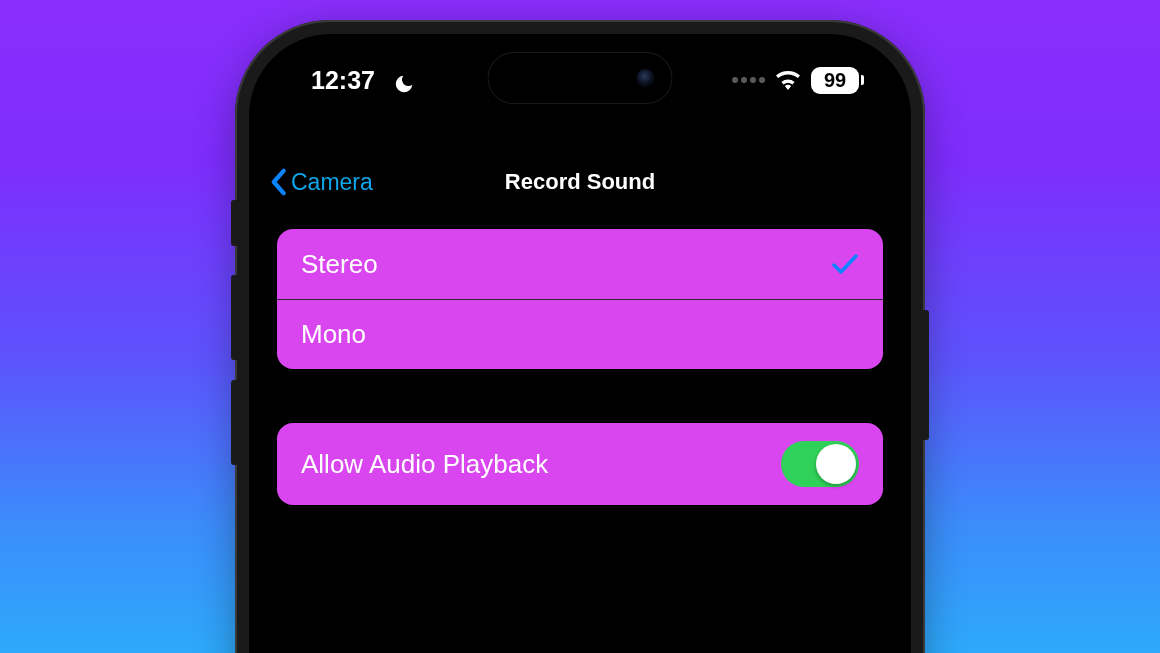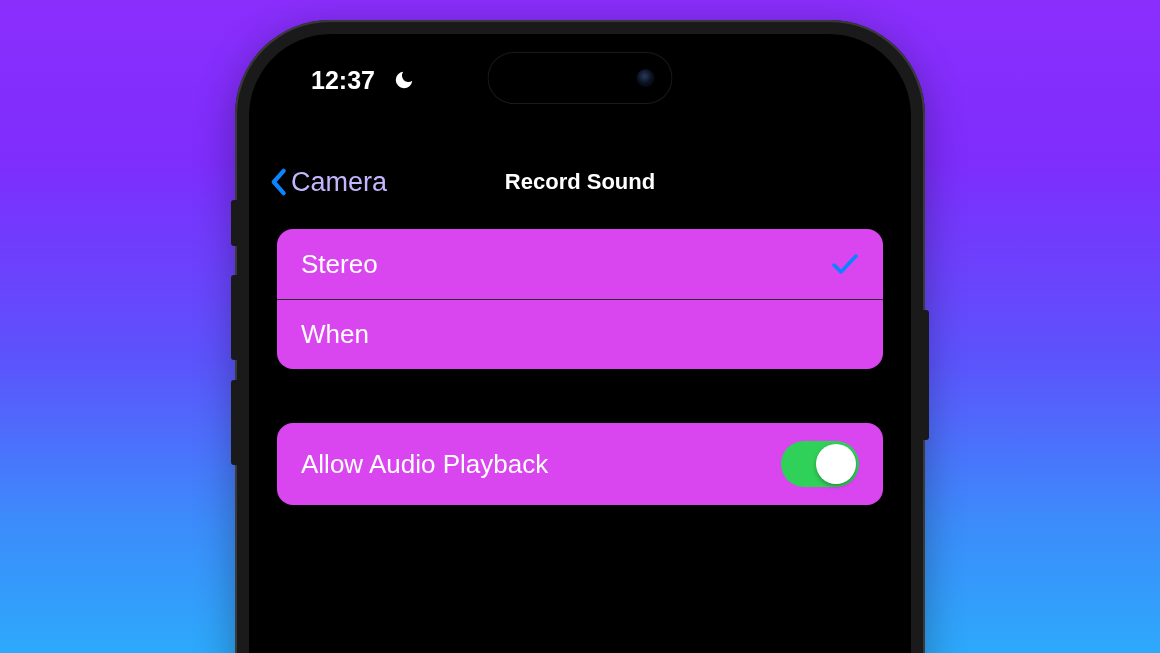--- a/index.html
+++ b/index.html
@@ -85,21 +85,21 @@
       display: flex;
       align-items: center;
       color: #fff;
       font-size: 25px;
       font-weight: 600;
     }
     .status-left {
       position: absolute;
       left: 62px;
       display: flex;
-      align-items: center;
+      align-items: flex-end;
       gap: 18px;
     }
     .status-right {
       position: absolute;
       right: 52px;
       display: flex;
       align-items: center;
       gap: 10px;
     }
     .moon-icon {
@@ -149,22 +149,22 @@
       left: 0;
       right: 0;
       height: 60px;
       display: flex;
       align-items: center;
       padding: 0 20px;
     }
     .back-btn {
       display: flex;
       align-items: center;
-      color: #c4b5fd;
-      font-size: 27px;
+      color: #0ea5e9;
+      font-size: 23px;
       font-weight: 400;
       gap: 4px;
     }
     .chevron-left {
       width: 18px;
       height: 28px;
     }
     .nav-title {
       position: absolute;
       left: 50%;
@@ -244,20 +244,32 @@
     <div class="dynamic-island">
       <div class="camera-dot"></div>
     </div>
 
     <div class="status-bar">
       <div class="status-left">
         <span>12:37</span>
         <svg class="moon-icon" viewBox="0 0 24 24" fill="#fff">
           <path d="M21 12.8A9 9 0 1 1 11.2 3a7 7 0 0 0 9.8 9.8z"></path>
         </svg>
+      </div>
+      <div class="status-right">
+        <div class="cellular-dots">
+          <span></span>
+            <span></span>
+            <span></span>
+            <span></span>
+        </div>
+        <svg class="wifi-icon" viewBox="0 0 26 20" fill="#fff">
+          <path d="M13 20l-3.2-3.9a5 5 0 0 1 6.4 0L13 20zm-6.6-8a10.3 10.3 0 0 1 13.2 0l-2.2 2.6a7 7 0 0 0-8.8 0L6.4 12zM1 5.4a18.7 18.7 0 0 1 24 0L22.8 8a15.3 15.3 0 0 0-19.6 0L1 5.4z"></path>
+        </svg>
+        <div class="battery-pill">99</div>
       </div>
     </div>
 
     <div class="nav-bar">
       <div class="back-btn">
         <svg class="chevron-left" viewBox="0 0 12 20" fill="none" stroke="#0a84ff" stroke-width="3" stroke-linecap="round" stroke-linejoin="round">
           <polyline points="10,2 3,10 10,18"></polyline>
         </svg>
         <span>Camera</span>
       </div>
@@ -267,21 +279,21 @@
     <div class="content">
 
       <div class="list-group">
         <div class="list-row">
           <span>Stereo</span>
           <svg class="check-icon" viewBox="0 0 28 24" fill="none" stroke="#0a84ff" stroke-width="3.5" stroke-linecap="round" stroke-linejoin="round">
             <polyline points="3,13 10,20 25,4"></polyline>
           </svg>
         </div>
         <div class="list-row">
-          <span>When</span>
+          <span>Mono</span>
         </div>
       </div>
 
       <div class="spacer"></div>
 
       <div class="list-group">
         <div class="list-row">
           <span>Allow Audio Playback</span>
           <div class="toggle-switch">
             <div class="toggle-knob"></div>

